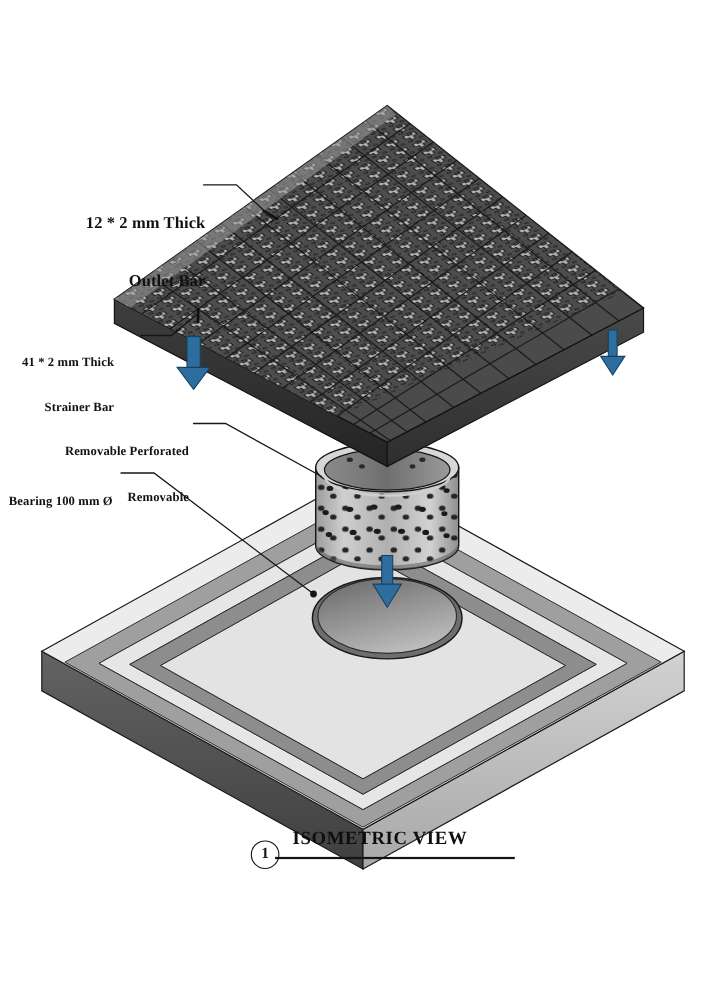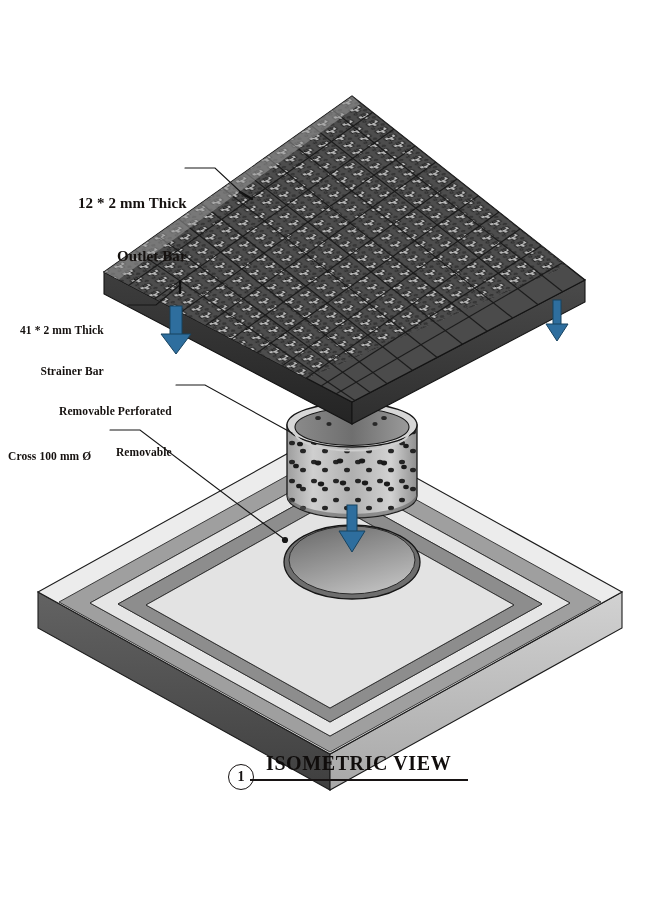--- a/index.html
+++ b/index.html
@@ -57,21 +57,21 @@
     top: 752px;
     width: 250px;
     height: 44px;
   }
   #title-text {
     position: absolute;
     left: 38px;
     top: 0px;
     font-family: "Liberation Serif", "DejaVu Serif", serif;
     font-weight: bold;
-    font-size: 20px;
+    font-size: 17px;
     letter-spacing: 0.6px;
     color: #100d0c;
     white-space: pre;
   }
   #detail-bubble {
     position: absolute;
     left: 0px;
     top: 12px;
     width: 26px;
     height: 26px;
@@ -331,21 +331,21 @@
     <span class="ln">41 * 2 mm Thick</span>
     <span class="ln">Strainer Bar</span>
   </div>
 
   <div class="annot right-al" id="annot-strainer">
     <span class="ln">Removable Perforated</span>
     <span class="ln">Removable</span>
   </div>
 
   <div class="annot" id="annot-outlet">
-    <span class="ln">Cross 100 mm Ø</span>
+    <span class="ln">Bearing 100 mm Ø</span>
   </div>
 
   <div id="title-block">
     <div id="detail-bubble">
       <div class="ring"></div>
       <div class="num">1</div>
     </div>
     <div id="title-text">ISOMETRIC VIEW</div>
     <div id="title-rule"></div>
   </div>

